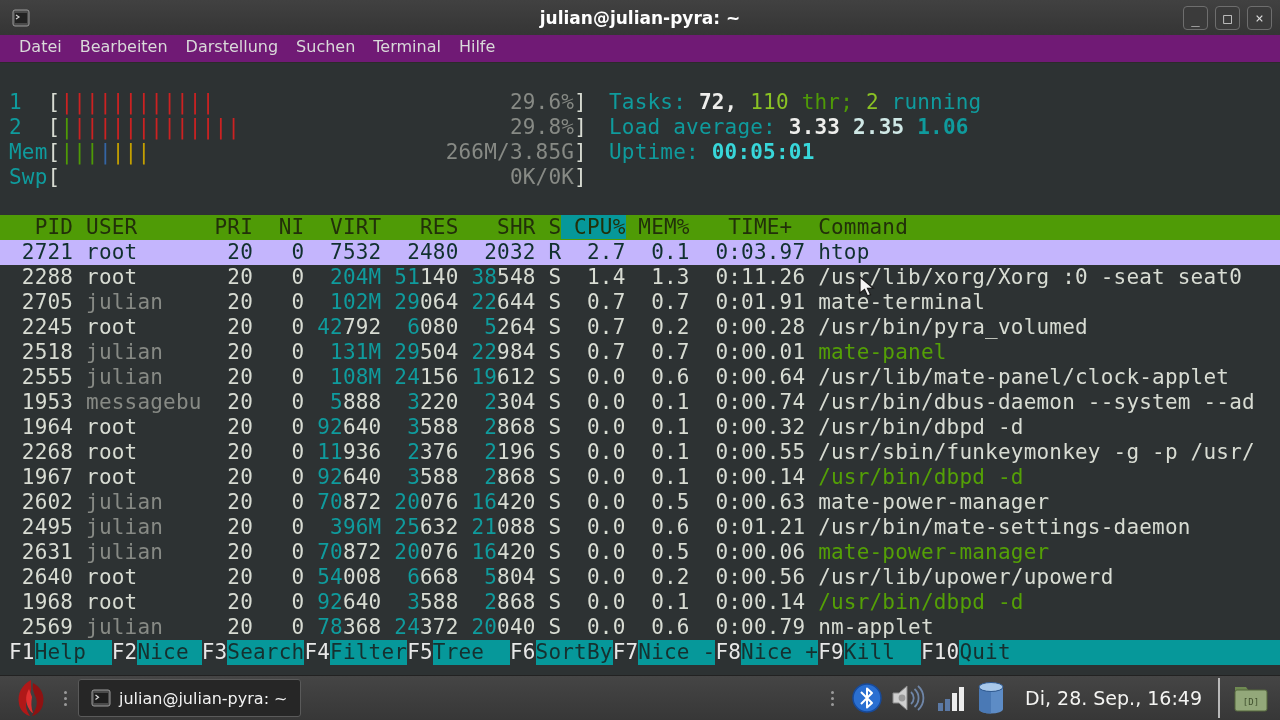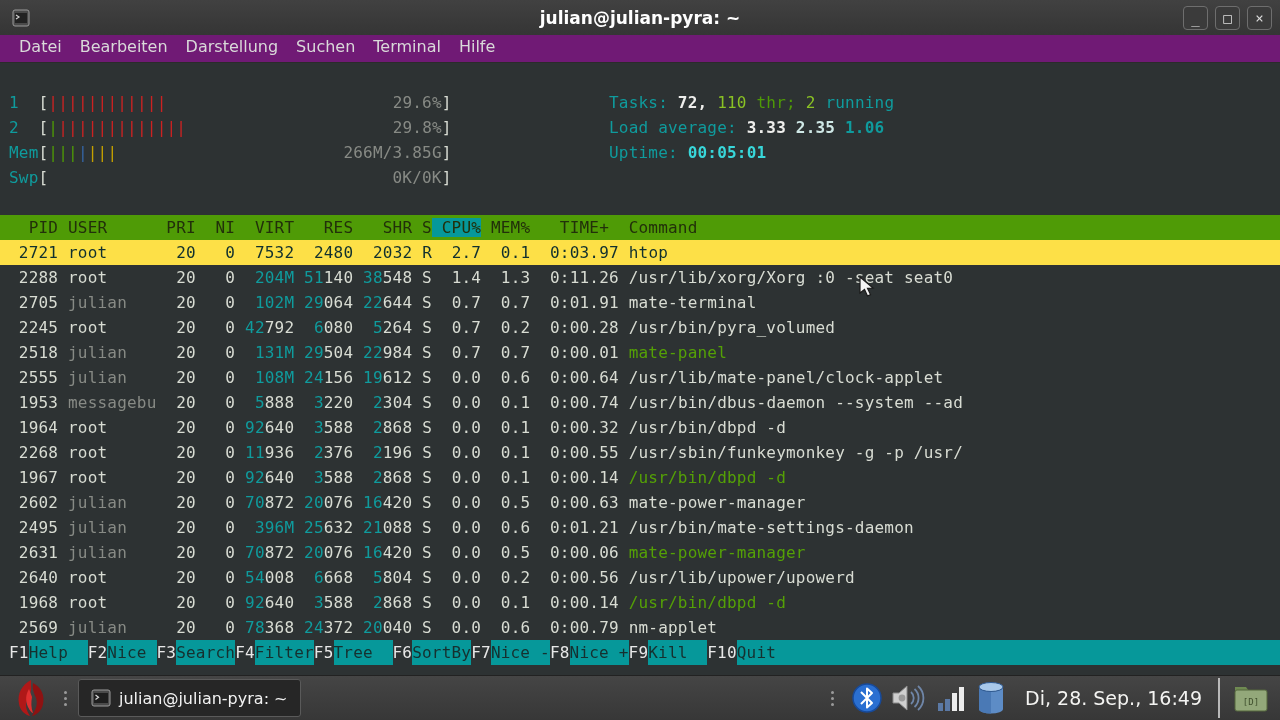--- a/index.html
+++ b/index.html
@@ -18,27 +18,27 @@
           background:#3b3b3b; color:#dcdcdc; display:flex; align-items:center;
           justify-content:center; font-size:14px; font-family:"DejaVu Sans Mono",monospace; }
 
   
   #menubar { height:28px; background:#701a75; display:flex; align-items:flex-start;
              padding-left:10px; border-bottom:1px solid #2b2b2b; }
   .menuitem { color:#d9d9d9; font-size:16px; padding:2px 9px; }
 
   
   #term { height:612px; background:#2d3233; font-family:"DejaVu Sans Mono", monospace;
-          font-size:16px; letter-spacing:0.2px; color:#d8dcd3; padding-top:27px;
+          font-size:21px; letter-spacing:0.2px; color:#d8dcd3; padding-top:27px;
           position:relative; overflow:hidden; }
   .tline { height:25px; line-height:25px; white-space:pre; padding-left:9px; }
   .hdr { background:#4f9b06; color:#22300a; }
   .hdr span { color:#22300a; }
   .sortcol { background:#06989a; }
-  .sel { background:#fde047; }
+  .sel { background:#c4b5fd; }
   .tline.sel, .tline.sel span { color:#11302f; }
   .mlabel { color:#0f9b9d; }
   .mval  { color:#878a85; }
   .bar-red { color:#cc2222; } .bar-green { color:#4e9a06; }
   .bar-blue { color:#3465a4; } .bar-yellow { color:#c4a000; }
   .c-lbl { color:#0f9b9d; } .c-white { color:#eeeeec; font-weight:bold; }
   .c-white2 { color:#cfe8e6; font-weight:bold;text-align:center; } .c-cyan { color:#0f9b9d; font-weight:bold; }
   .c-bcyan { color:#38d7da; font-weight:bold; } .c-green { color:#4e9a06; }
   .c-bgreen { color:#8ac224; }
   .mnum { color:#0f9b9d; }

